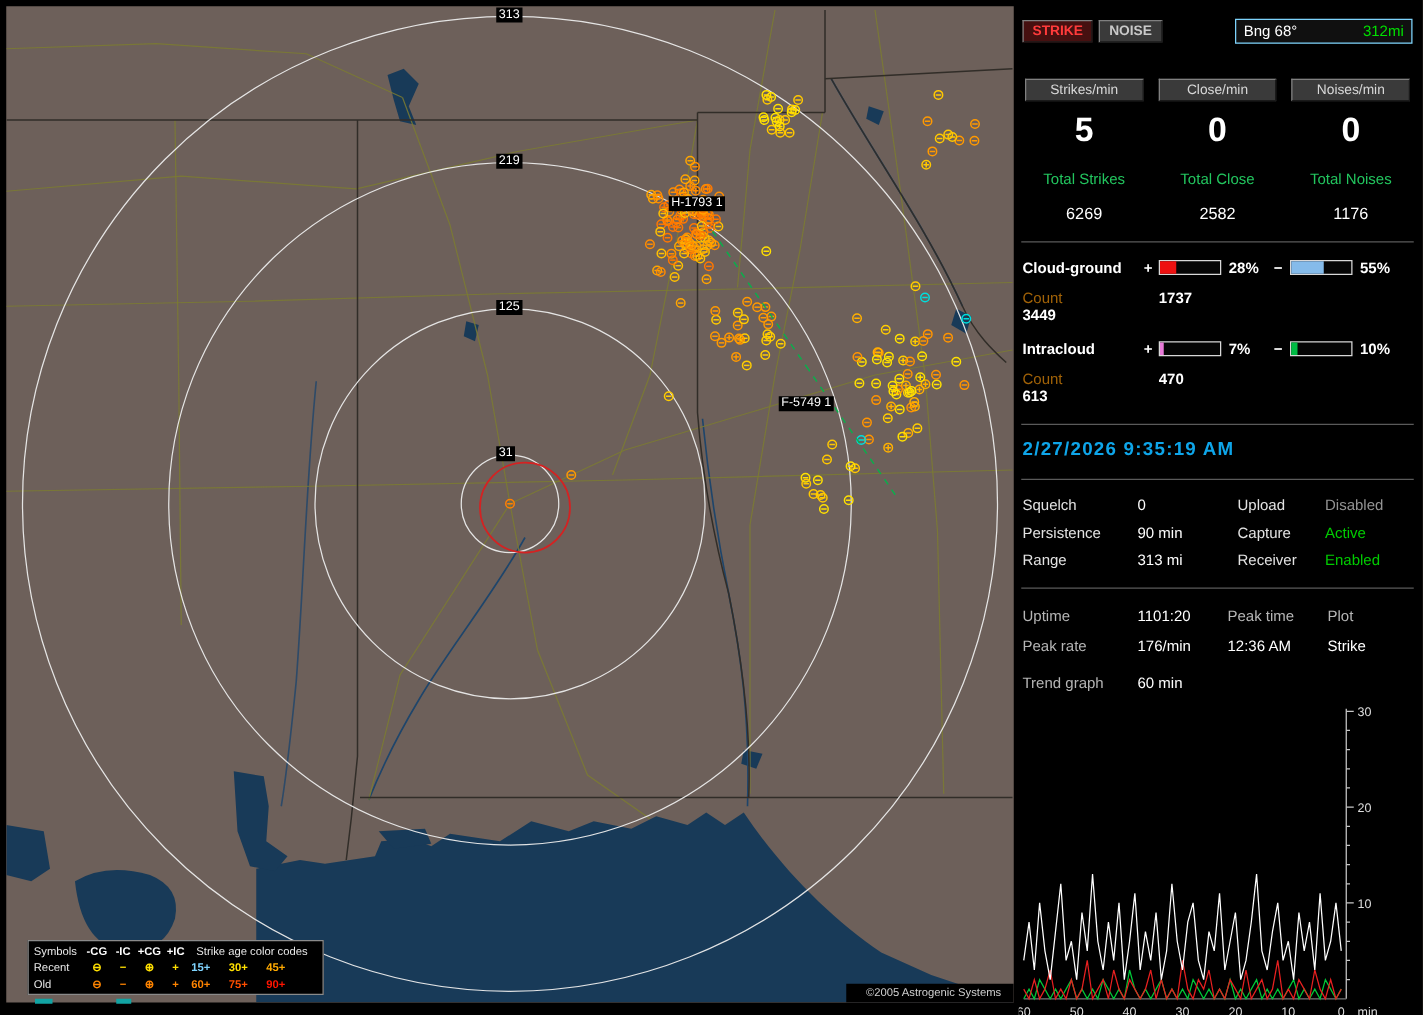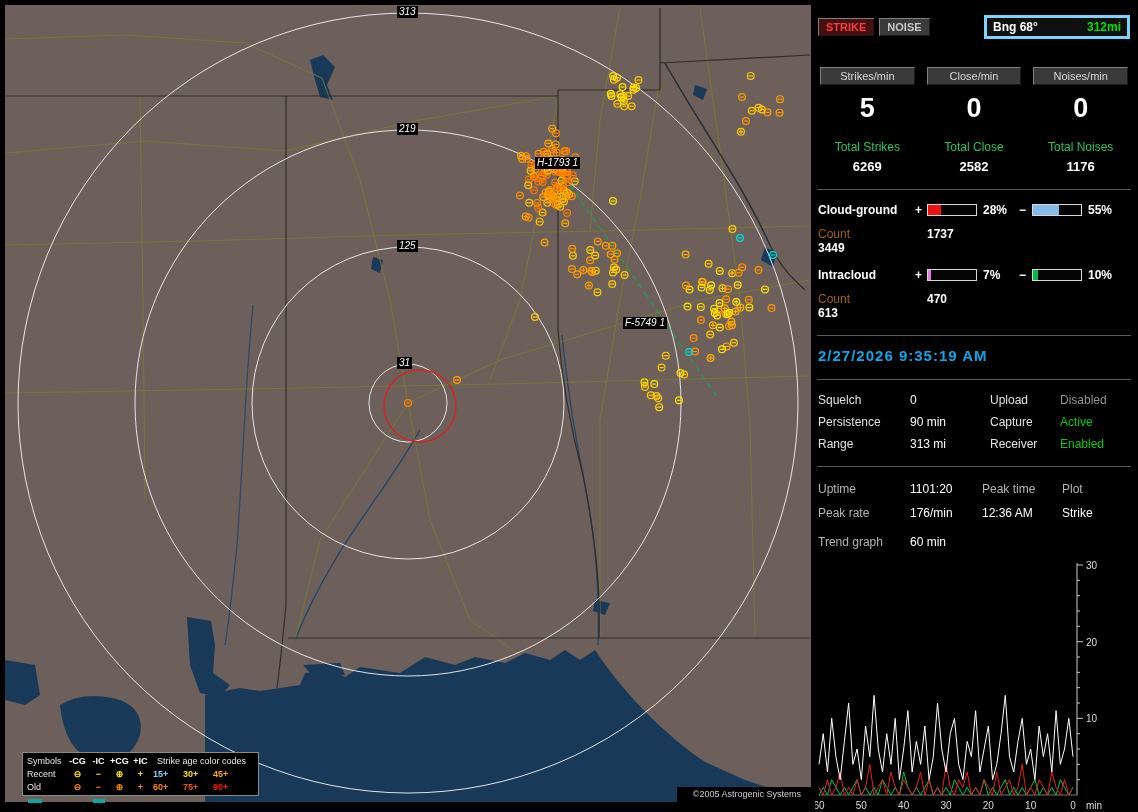--- a/index.html
+++ b/index.html
@@ -1,21 +1,21 @@
 <!DOCTYPE html>
 <html><head>
 <meta charset="utf-8">
 <style>
   html,body{margin:0;padding:0;background:#000;font-family:"Liberation Sans",sans-serif;}
   .window{position:relative;width:1138px;height:812px;background:#000;overflow:hidden;}
 
   
   .map{position:absolute;left:5px;top:5px;width:806px;height:797px;background:#6d605a;overflow:hidden;}
   .map svg{position:absolute;left:0;top:0;}
-  .chip{position:absolute;background:#000;color:#fff;font-size:10px;line-height:12px;padding:0 2px;white-space:nowrap;font-style:italic;}
+  .chip{position:absolute;background:#000;color:#fff;font-size:10px;line-height:12px;padding:0 2px;white-space:nowrap;}
   .copyright{position:absolute;right:0;bottom:0;background:#000;color:#cfcfcf;font-size:9px;line-height:15px;height:15px;padding:0 10px 0 16px;}
 
   
   .legend{position:absolute;left:17px;top:747px;width:237px;height:44px;background:#000;border:1px solid #8a8a8a;
           color:#fff;font-size:9px;line-height:13px;padding:2px 4px;box-sizing:border-box;}
   .leg-row{display:flex;align-items:center;height:13px;}
   .leg-c0{width:40px;color:#e8e8e8;}
   .leg-sym{width:21px;text-align:center;font-weight:bold;}
   .leg-age-title{margin-left:6px;color:#e8e8e8;}
   .leg-age{width:28px;margin-left:2px;font-weight:bold;}
@@ -24,29 +24,29 @@
   .corner-mark{position:absolute;height:4px;background:#12a3a3;}
 
   
   .panel{position:absolute;left:815px;top:5px;width:318px;height:802px;background:#000;color:#ddd;font-size:12px;}
   .topbar{display:flex;align-items:center;margin:10px 3px 0 3px;}
   .btn{background:#3a3a3a;border:1px solid;border-color:#808080 #1a1a1a #1a1a1a #808080;
        font-size:11px;font-weight:bold;padding:2px 7px;margin-right:5px;cursor:default;}
   .btn.strike{color:#ff3b3b;background:#461010;}
   .btn.noise{color:#c9c9c9;}
   .bearing{margin-left:auto;display:flex;justify-content:space-between;align-items:center;width:128px;
-           background:#101010;border:3px solid #7dd3fc;padding:2px 6px;font-weight:bold;font-size:12px;color:#fff;}
+           background:#101010;border:1px solid #7dd3fc;padding:2px 6px;font-weight:normal;font-size:12px;color:#fff;}
   .bearing .range{color:#00e000;}
 
   .stats{display:grid;grid-template-columns:1fr 1fr 1fr;column-gap:12px;margin:28px 5px 0 5px;text-align:center;}
   .stat-btn{background:#3a3a3a;border:1px solid;border-color:#808080 #1a1a1a #1a1a1a #808080;
             color:#d8d8d8;font-size:11px;padding:2px 0;}
   .stat-num{font-size:27px;font-weight:bold;color:#fff;margin-top:8px;}
   .total-label{font-size:12px;color:#22c55e;margin-top:16px;}
-  .total-val{font-size:13px;font-weight:bold;color:#fff;margin-top:5px;}
+  .total-val{font-size:13px;font-weight:normal;color:#fff;margin-top:13px;}
 
   .divider{border-top:1px solid #5a5a5a;margin:15px 2px 0 2px;}
   .section-title{color:#b5b5b5;font-size:12px;margin:6px 0 0 3px;}
 
   .dist-row,.count-row{display:grid;grid-template-columns:97px 12px 56px 36px 13px 56px 34px;align-items:center;margin:13px 0 0 3px;}
   .dist-name{font-weight:bold;color:#fff;}
   .sign{color:#fff;font-weight:bold;}
   .bar{width:48px;height:10px;border:1px solid #d8d8d8;background:#050505;}
   .bar i{display:block;height:100%;}
   .pct{font-weight:bold;color:#fff;}

